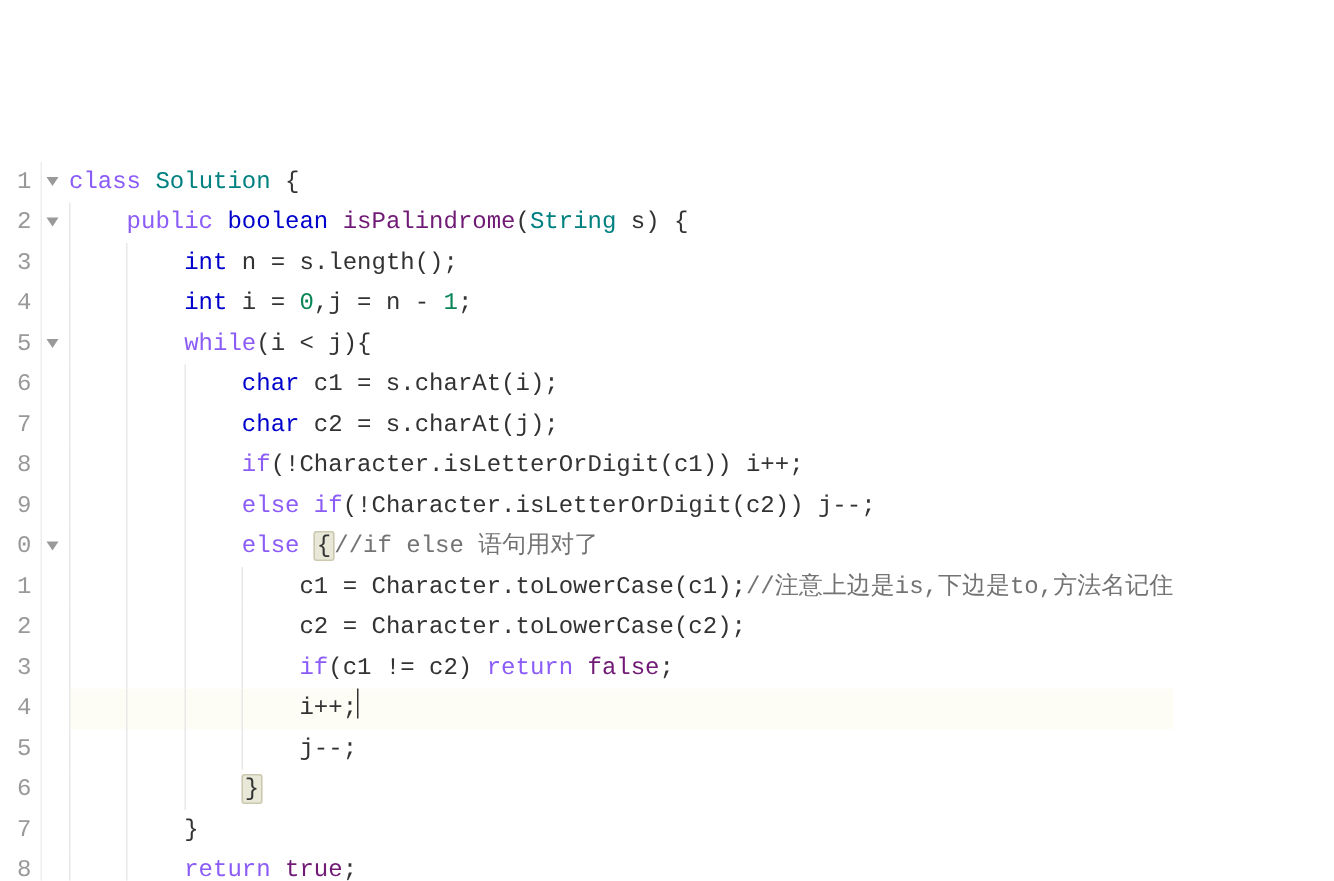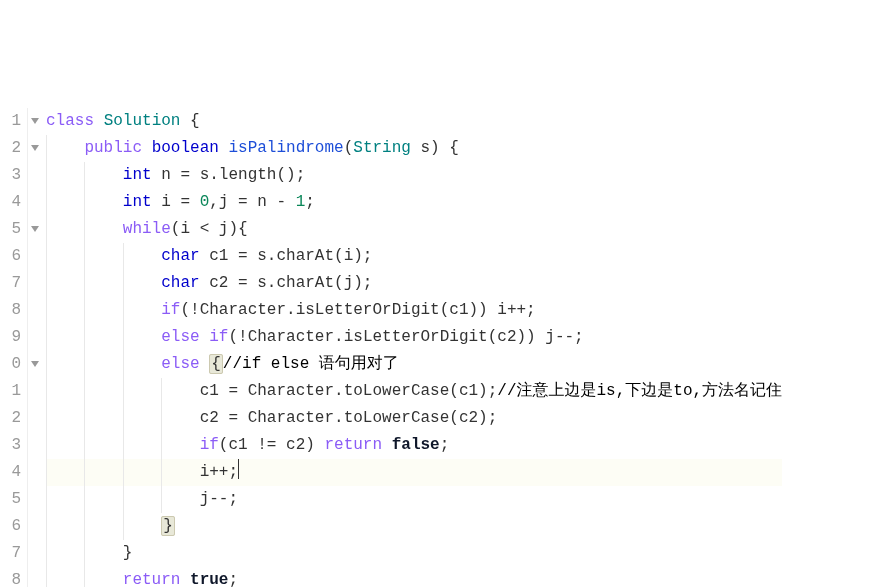--- a/index.html
+++ b/index.html
@@ -47,25 +47,25 @@
       top: 0;
       height: 27px;
       border-left: 1px solid #e8e8e8;
     }
     .ln { position: relative; height: 27px; }
     .hl-line { background: #fdfdf5; }
     .kw { color: #8b5cf6; }
     .type { color: #0000cc; }
     .cls { color: #008080; }
     .num { color: #098658; }
-    .meth { color: #1d4ed8; }
+    .meth { color: #701a75; }
     .op { color: #333; }
     .pn { color: #333; }
-    .cm { color: #000000; text-align: right; }
-    .bool { color: #0f172a; font-weight: bold; }
+    .cm { color: #737373; text-align: right; }
+    .bool { color: #701a75; }
     .cursor {
       display: inline-block;
       width: 1px;
       height: 20px;
       background: #333;
       vertical-align: text-bottom;
       margin-bottom: 2px;
     }
     .brace-match {
       background: #e8e8d8;

